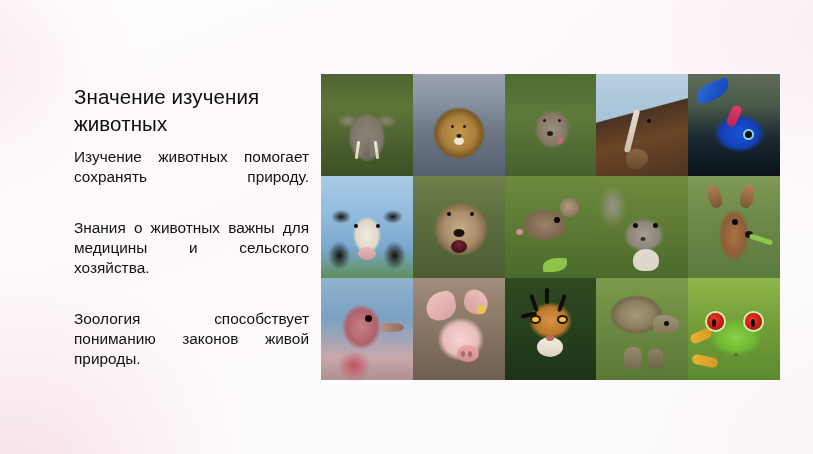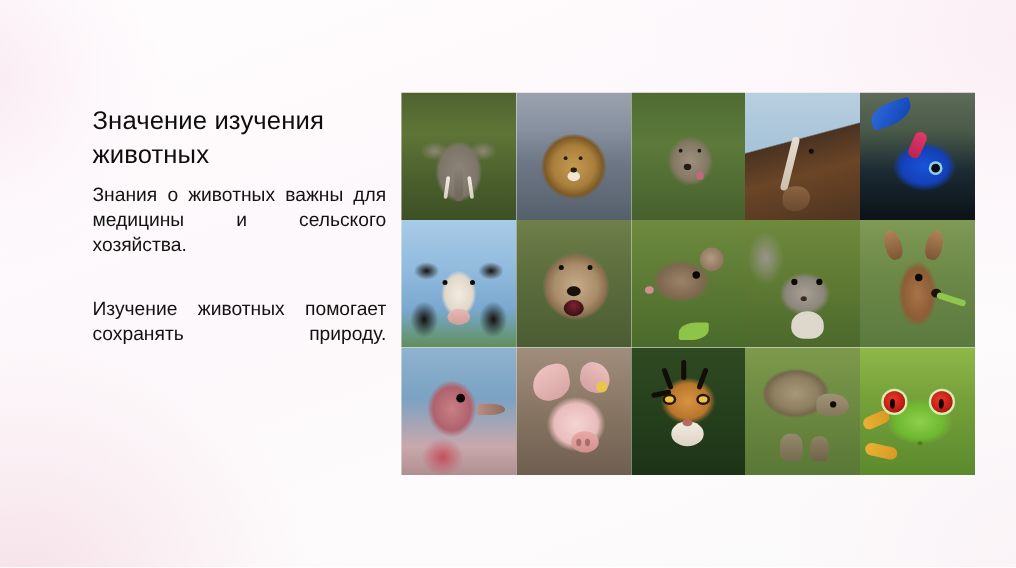--- a/index.html
+++ b/index.html
@@ -294,22 +294,23 @@
 </style>
 </head>
 <body>
 
 <div id="slide">
 
   <div id="text-col">
 
     <h1 id="page-title">Значение изучения животных</h1>
 
+    <p class="para">Изучение животных помогает сохранять природу.</p>
     <p class="para">Знания о животных важны для медицины и сельского хозяйства.</p>
-    <p class="para">Изучение животных помогает сохранять природу.</p>
+    <p class="para">Зоология способствует пониманию законов живой природы.</p>
   </div>
 
   <div id="photo-grid">
 
     <div class="cell elephant">
       <div class="art"></div>
         <span class="tusk-l"></span>
         <span class="tusk-r"></span>
     </div>
     <div class="cell lion">

